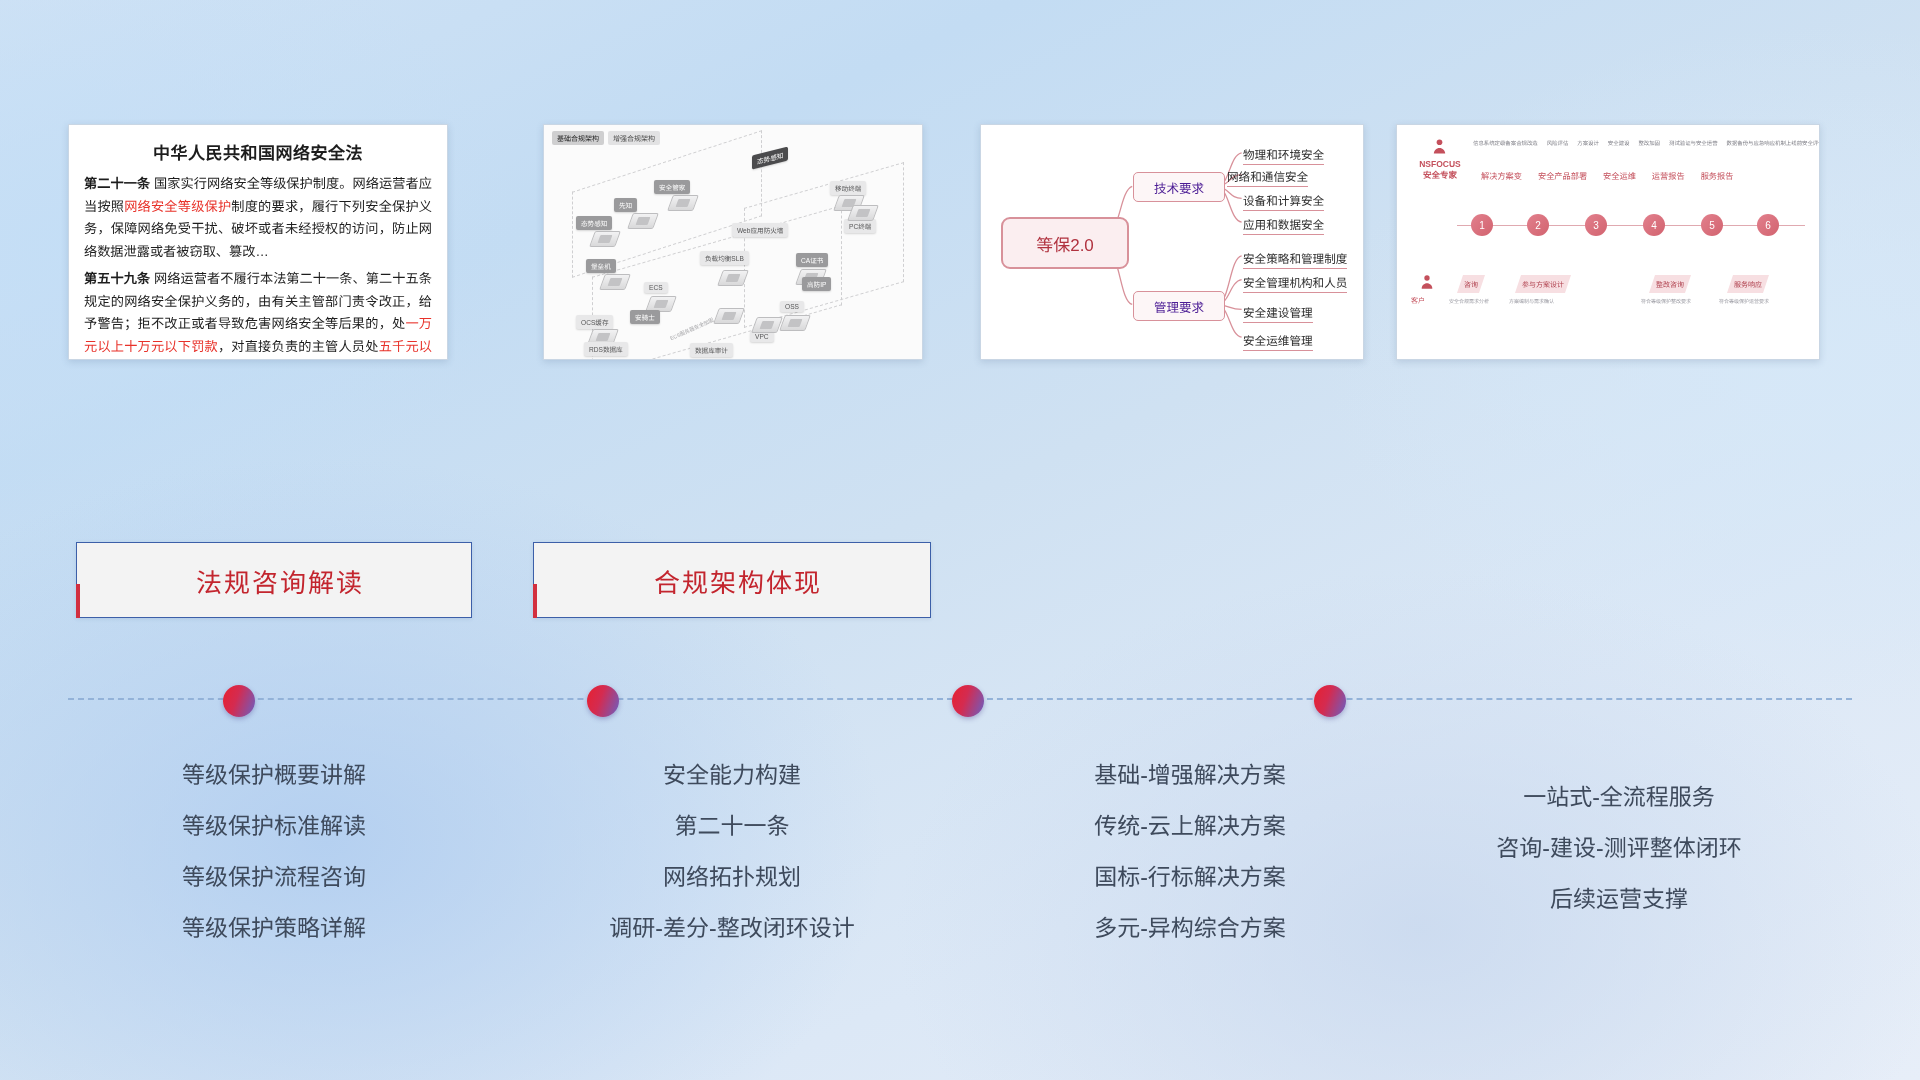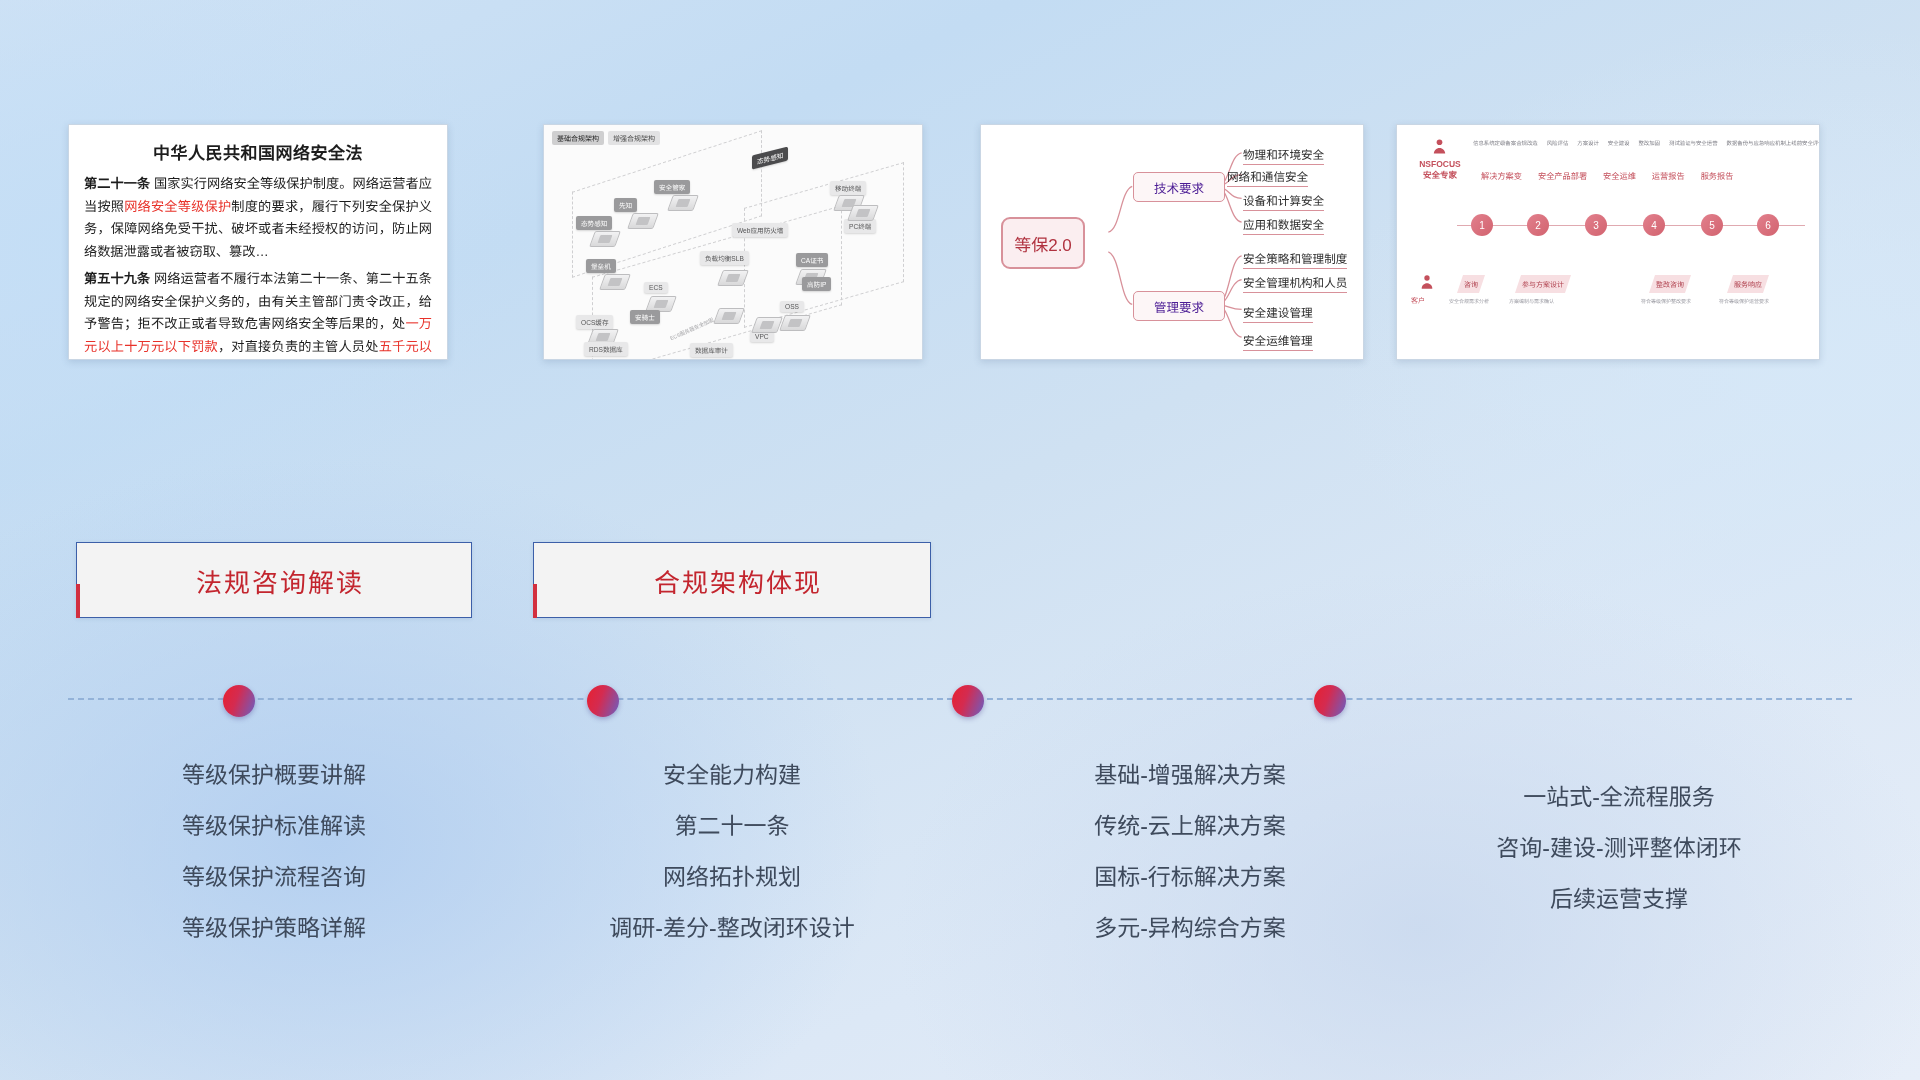--- a/index.html
+++ b/index.html
@@ -124,21 +124,21 @@
 
   
   .mind {
     position: relative;
     width: 100%; height: 100%;
     background: #ffffff;
   }
   .mind-root {
     position: absolute;
     left: 20px; top: 92px;
-    width: 84px; height: 52px;
+    width: 128px; height: 52px;
     border: 2.5px solid #d8919a;
     border-radius: 9px;
     background: #fbeef0;
     display: flex; align-items: center; justify-content: center;
     color: #b0323f;
     font-size: 17px;
     font-weight: 500;
   }
   .mind-branch {
     position: absolute;

